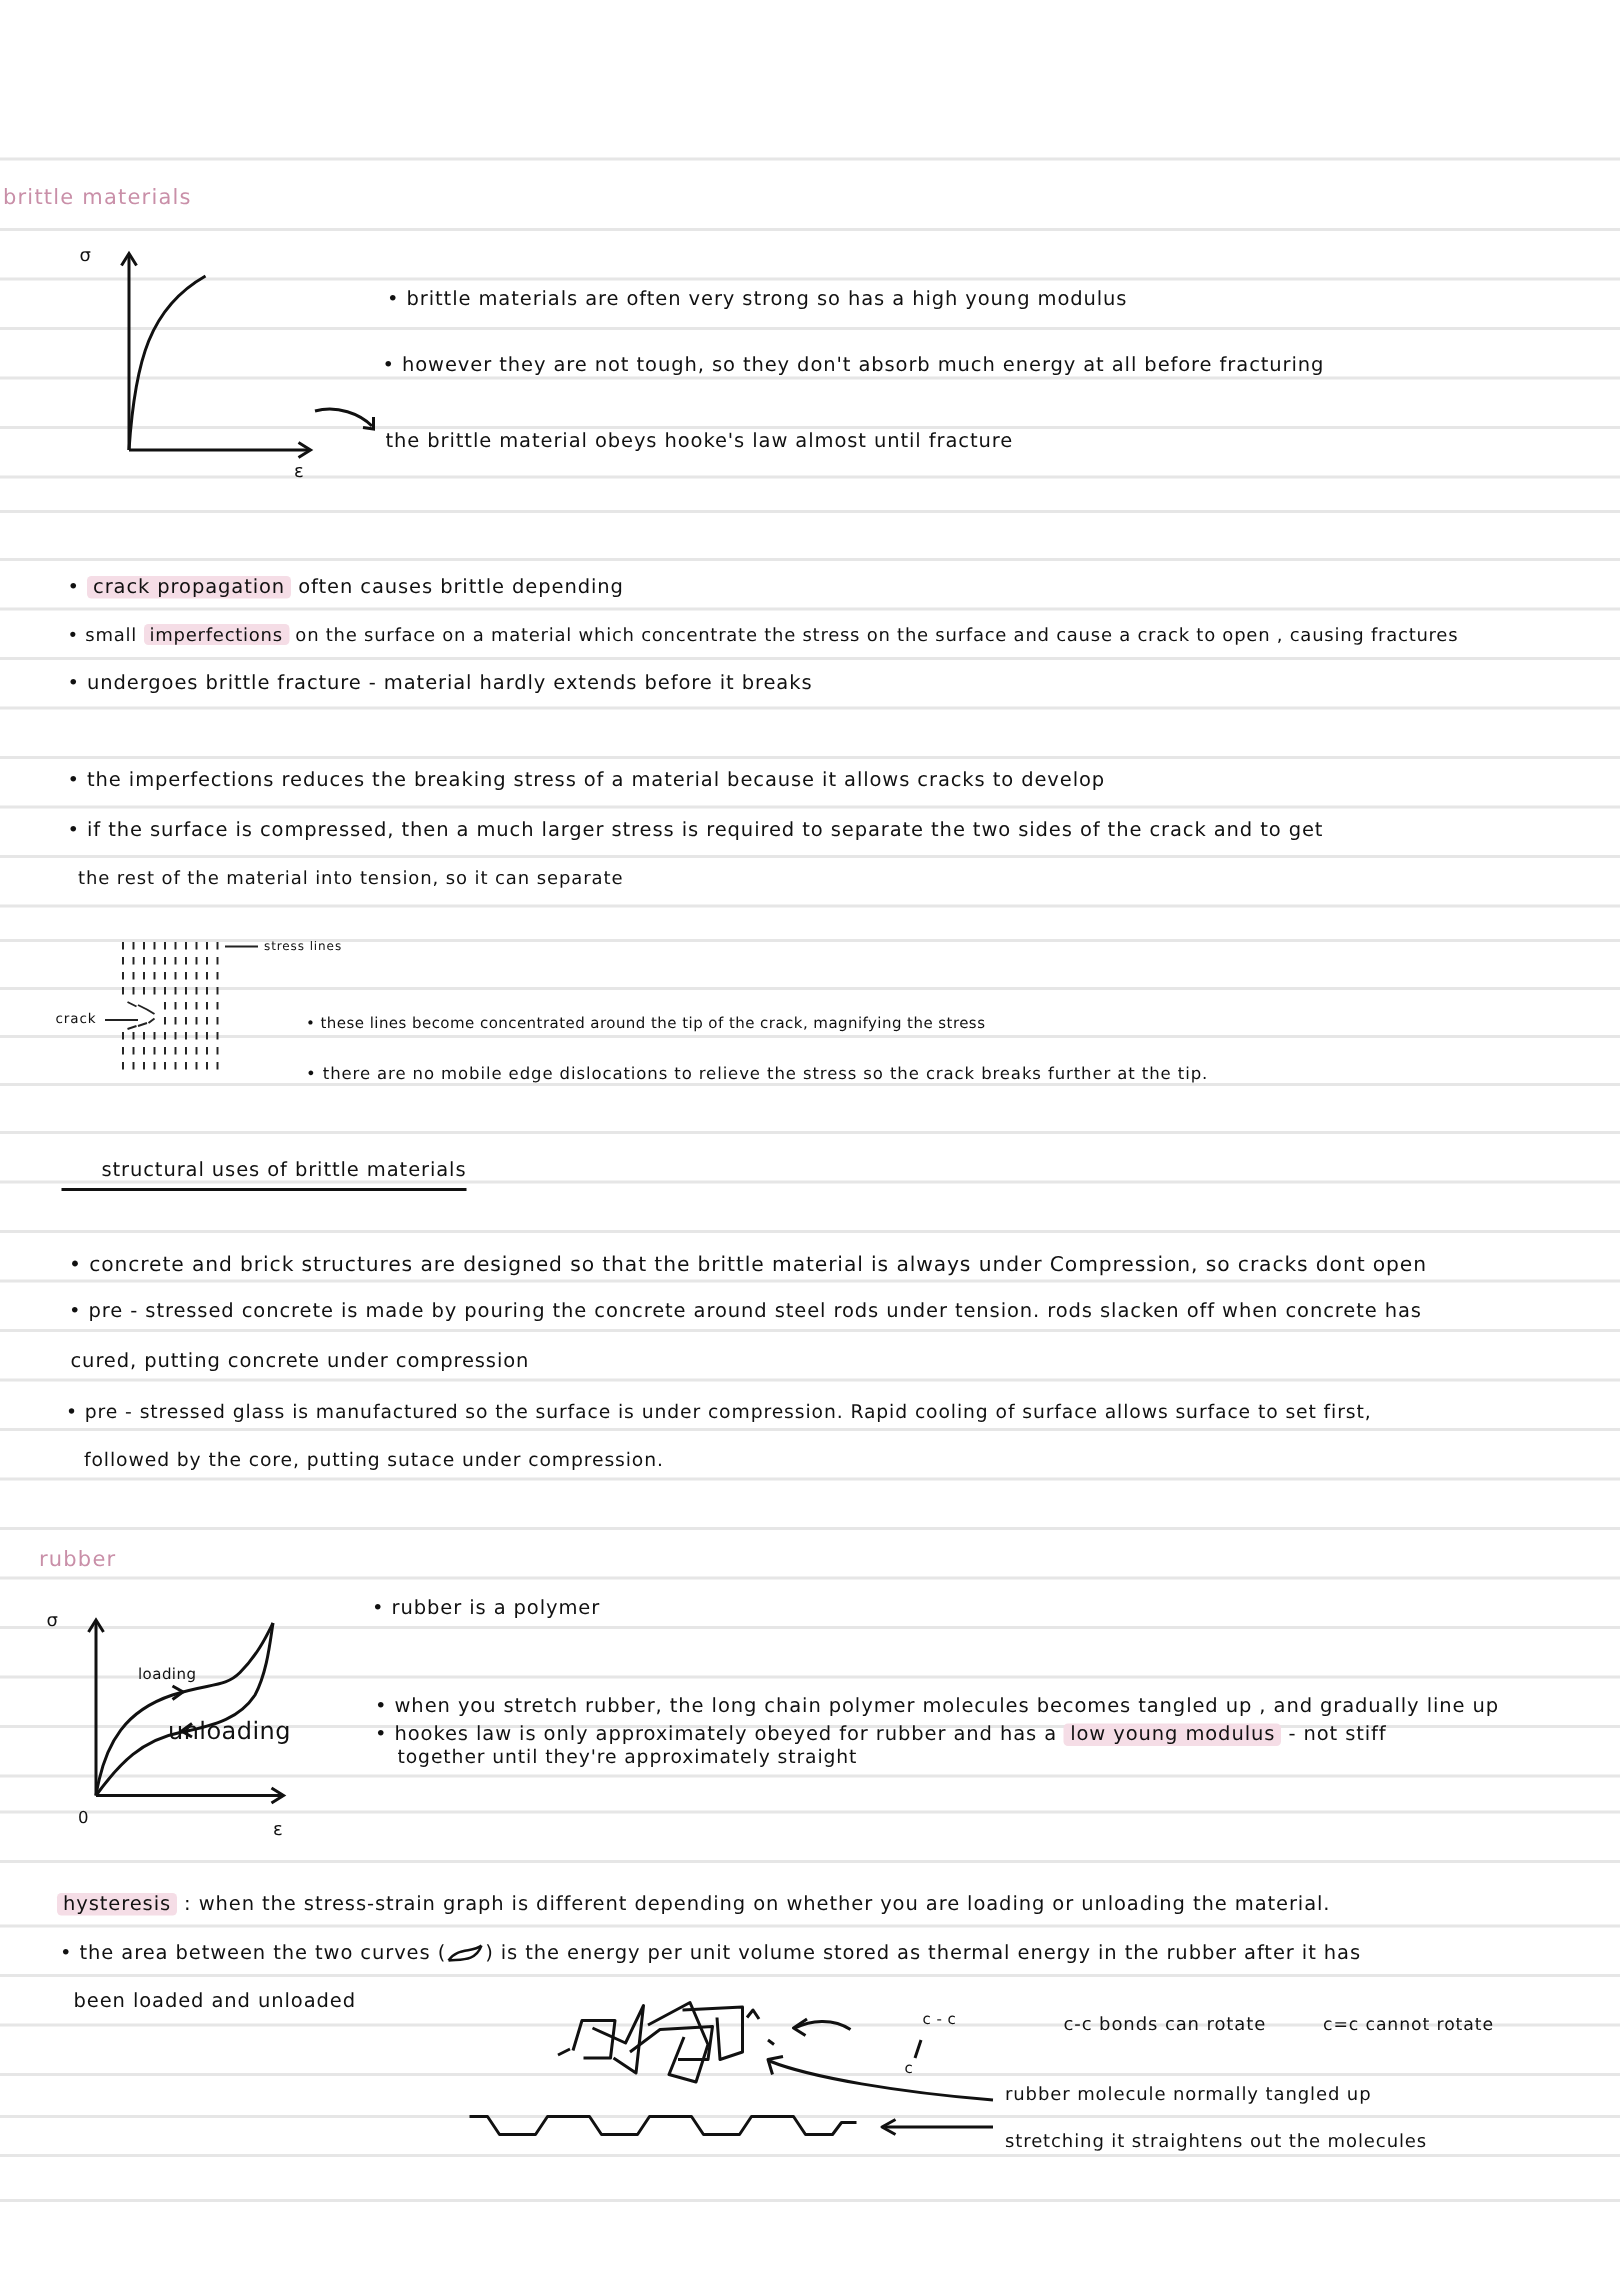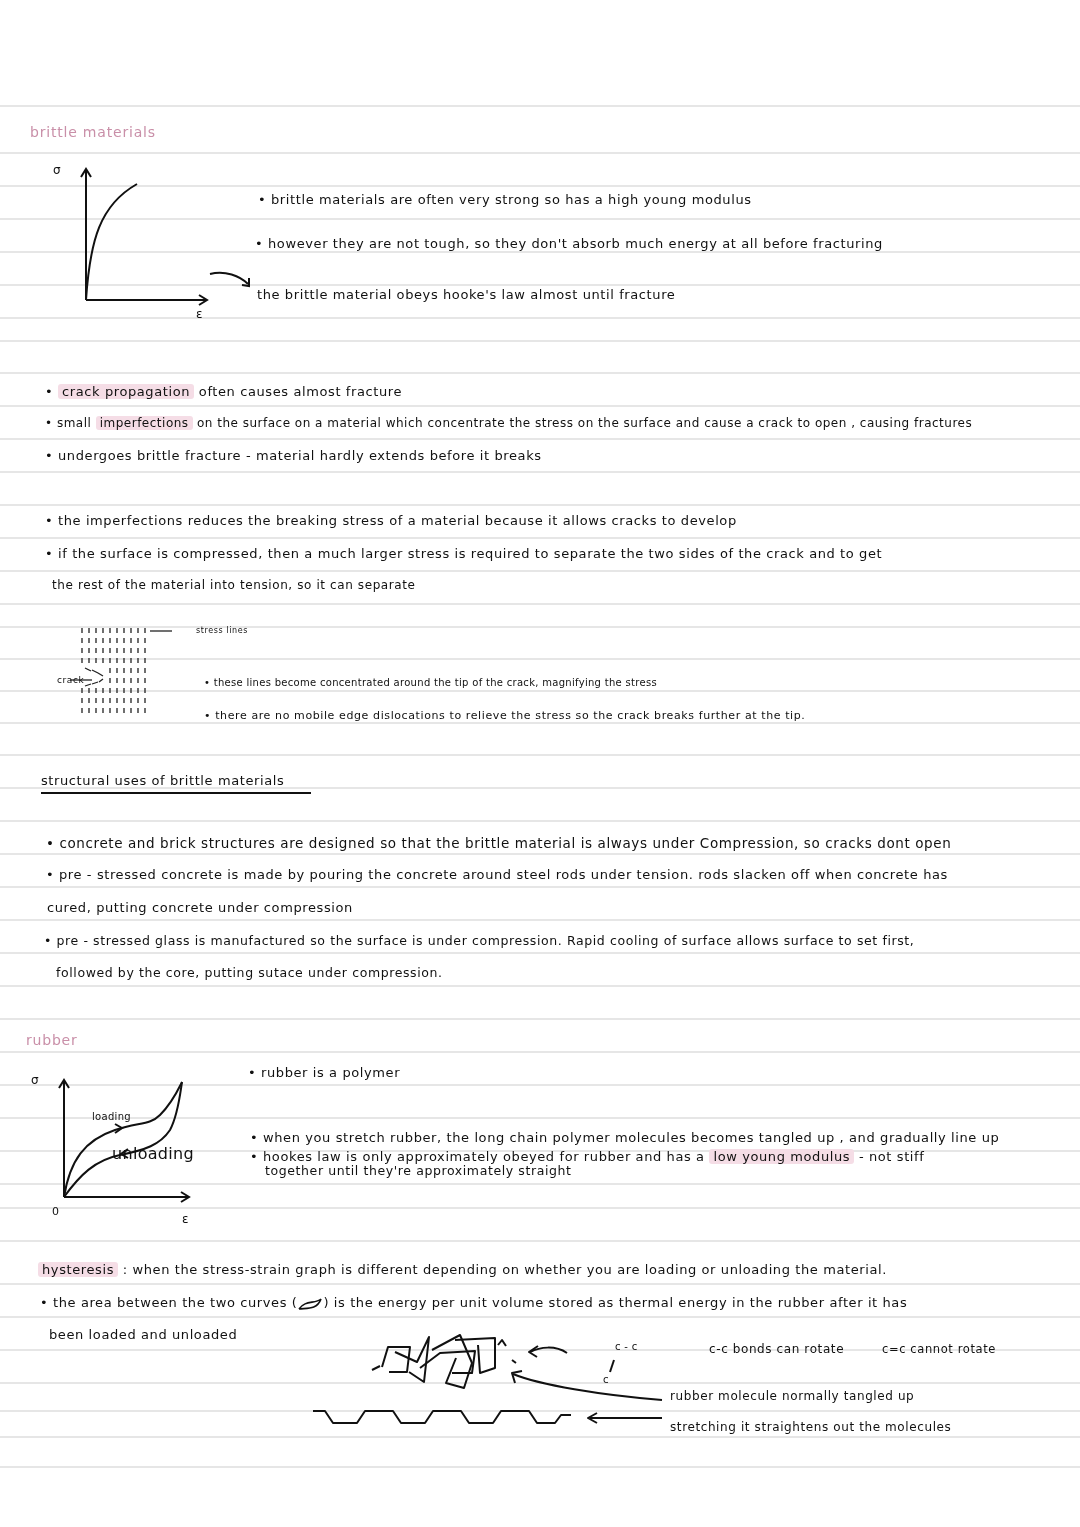--- a/index.html
+++ b/index.html
@@ -1,21 +1,21 @@
 <!DOCTYPE html>
 <html><head>
   <meta charset="utf-8">
   <style>
     html, body { margin: 0; padding: 0; background: #ffffff; }
     body { width: 1080px; height: 1527px; position: relative; overflow: hidden;
       font-family: "DejaVu Sans", sans-serif; color: #1a1a1a; }
     .rule { position: absolute; left: 0; width: 1080px; height: 2px; background: #e6e6e6; }
     .t { position: absolute; white-space: nowrap; font-size: 13px; letter-spacing: 0.6px; color: #111; }
     .sm { font-size: 10px; letter-spacing: 0.3px; }
-    .xs { font-size: 8px; margin-left: 20px; }
+    .xs { font-size: 8px; }
     .heading { position: absolute; font-size: 14px; color: #c98fa8; letter-spacing: 0.8px; }
     .hl { background: #f5dde6; border-radius: 3px; padding: 0 4px; }
     .uline { border-bottom: 2px solid #111; padding-bottom: 4px; }
     svg { position: absolute; overflow: visible; }
   </style>
 </head>
 <body>
 
 <div>
   <div class="rule" style="top:105px"></div>
@@ -56,21 +56,21 @@
     <div class="rule" style="top:1240px"></div>
   <div class="rule" style="top:1283px"></div>
     <div class="rule" style="top:1316px"></div>
   <div class="rule" style="top:1349px"></div>
     <div class="rule" style="top:1382px"></div>
   <div class="rule" style="top:1410px"></div>
     <div class="rule" style="top:1436px"></div>
   <div class="rule" style="top:1466px"></div>
 </div>
 
-<div class="heading" style="left:30px; top:124px;">brittle materials</div>
+<div class="heading" style="left:2px; top:124px;">brittle materials</div>
 
 <div>
   <svg width="1080" height="1527" style="left:0;top:0">
     <g stroke="#111" stroke-width="2" fill="none">
       <line x1="86" y1="300" x2="86" y2="170"></line>
       <polyline points="81,177 86,169 91,177"></polyline>
       <line x1="86" y1="300" x2="206" y2="300"></line>
       <polyline points="199,295 207,300 199,305"></polyline>
       <path d="M86,300 C90,240 100,205 137,184"></path>
       <path d="M210,274 C225,270 240,276 248,284"></path>
@@ -78,21 +78,21 @@
     </g>
   </svg>
   <span class="t" style="left:53px; top:163px; font-size:12px">σ</span>
   <span class="t" style="left:196px; top:307px; font-size:12px">ε</span>
 </div>
 
 <div class="t" style="left:258px; top:192px;">• <span>brittle materials are often  very strong  so has a high young modulus</span></div>
 <div class="t" style="left:255px; top:224px;margin-top:12px;">• <span>however they are not tough, so they don't absorb much energy at all before fracturing</span></div>
 <div class="t" style="left:257px; top:287px;">the brittle material obeys  hooke's law almost until fracture</div>
 
-<div class="t" style="left:45px; top:384px;">• <span class="hl">crack propagation</span><span> often causes almost fracture</span></div>
+<div class="t" style="left:45px; top:384px;">• <span class="hl">crack propagation</span><span> often causes brittle depending</span></div>
 <div class="t" style="left:45px; top:416px; font-size:12px; letter-spacing:0.5px">• <span>small </span><span class="hl">imperfections</span><span> on the surface on a material which concentrate the stress on the surface and cause a crack to open , causing fractures</span></div>
 <div class="t" style="left:45px; top:448px;">• <span>undergoes brittle fracture - material hardly extends before it breaks</span></div>
 
 <div class="t" style="left:45px; top:513px;">• <span>the imperfections reduces the breaking stress of a material  because it allows cracks to develop</span></div>
 <div class="t" style="left:45px; top:546px;">• <span>if the surface is compressed, then a much larger stress is required  to separate  the two sides of the crack and to get</span></div>
 <div class="t" style="left:52px; top:578px; font-size:12px">the rest of the material into tension, so it can separate</div>
 
 <div>
   <svg width="1080" height="1527" style="left:0;top:0">
     <g stroke="#222" stroke-width="1.3">
@@ -112,21 +112,21 @@
       <line x1="150" y1="631" x2="172" y2="631"></line>
       <line x1="70" y1="680" x2="92" y2="680"></line>
     </g>
   </svg>
   <span class="t xs" style="left:176px; top:626px;">stress lines</span>
   <span class="t xs" style="left:37px; top:675px; font-size:9px">crack</span>
 </div>
 <div class="t sm" style="left:204px; top:677px;">• <span>these lines become concentrated around the tip of the crack, magnifying the stress</span></div>
 <div class="t" style="left:204px; top:709px; font-size:11px">• <span>there are no mobile edge dislocations to relieve the stress so the crack breaks further at the tip.</span></div>
 
-<div class="t uline" style="left:41px; top:773px; width:270px;">structural uses of brittle materials</div>
+<div class="t uline" style="left:41px; top:773px; width:270px;text-align:right;">structural uses of brittle materials</div>
 <div class="t" style="left:46px; top:835px; font-size:13.5px">• <span>concrete and brick structures are designed so that the brittle material is always under Compression, so cracks dont open</span></div>
 <div class="t" style="left:46px; top:867px;">• <span>pre - stressed concrete is made by pouring the concrete around steel rods under tension. rods slacken off when concrete has</span></div>
 <div class="t" style="left:47px; top:900px;">cured, putting concrete under compression</div>
 <div class="t" style="left:44px; top:933px; font-size:12.5px">• <span>pre - stressed glass is manufactured so the surface is under compression. Rapid cooling of surface allows surface to set first,</span></div>
 <div class="t" style="left:56px; top:965px; font-size:12.5px">followed by the core, putting sutace under compression.</div>
 
 <div class="heading" style="left:26px; top:1032px;">rubber</div>
 
 <div>
   <svg width="1080" height="1527" style="left:0;top:0">

